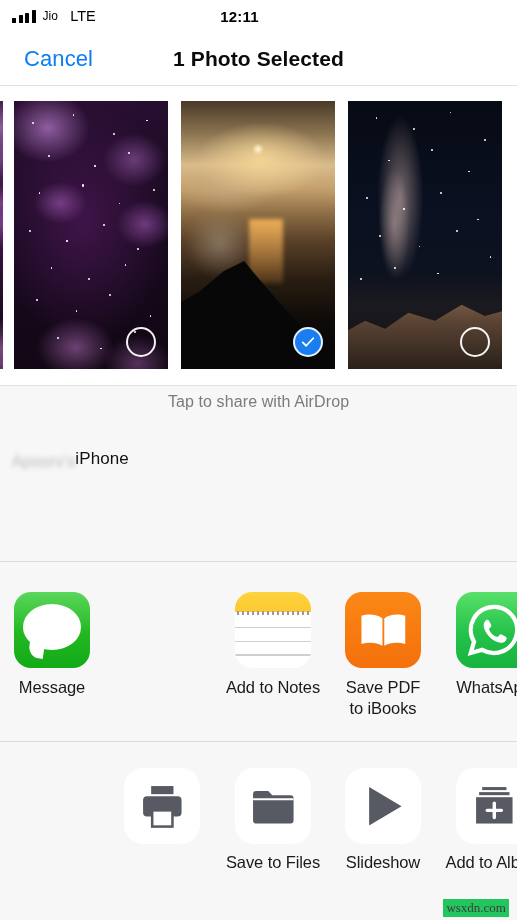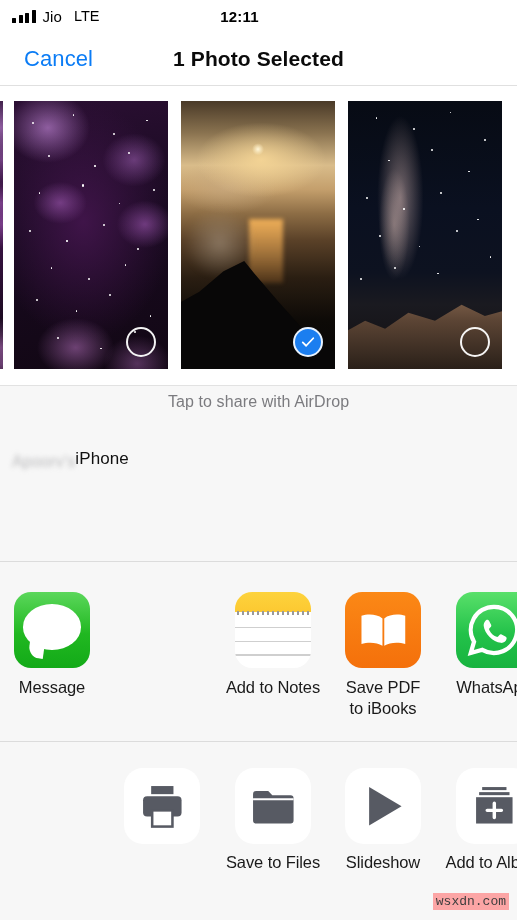--- a/index.html
+++ b/index.html
@@ -16,21 +16,21 @@
     position: absolute; left: 0; top: 0; width: 517px; height: 32px;
     background: #ffffff;
   }
   .sb-left { position: absolute; left: 12px; top: 0; height: 32px; display: flex; align-items: center; gap: 7px; }
   .signal { display: flex; align-items: flex-end; gap: 2.5px; height: 13px; }
   .signal i { display: block; width: 4px; background: #000; border-radius: 0.5px; }
   .signal i:nth-child(1) { height: 5px; }
   .signal i:nth-child(2) { height: 7.5px; }
   .signal i:nth-child(3) { height: 10px; }
   .signal i:nth-child(4) { height: 12.5px; }
-  .sb-carrier { font-size: 15px; color: #000; letter-spacing: .1px; text-align: right; }
+  .sb-carrier { font-size: 12px; color: #000; letter-spacing: .1px; text-align: right; }
   .sb-net { font-size: 14.5px; color: #000; margin-left: 5px; }
   .sb-time {
     position: absolute; left: 0; top: 0; width: 479px; height: 32px;
     display: flex; align-items: center; justify-content: center;
     font-size: 15px; font-weight: bold; color: #000; letter-spacing: .2px;
   }
   .sb-right { position: absolute; right: 9px; top: 0; height: 32px; display: flex; align-items: center; gap: 6px; }
   .icon-rotlock { width: 15px; height: 15px; display: block; }
   .icon-bt { width: 11px; height: 16px; display: block; }
   .sb-batt-pct { font-size: 14.5px; color: #000; letter-spacing: .1px; }
@@ -227,23 +227,23 @@
   .act-ico {
     width: 76px; height: 76px; border-radius: 19px; background: #fff;
     position: relative; flex: none;
   }
   .act-ico svg { position: absolute; left: 18%; top: 18%; width: 64%; height: 64%; fill: #575a63; }
   .act-lbl {
     margin-top: 9px; width: 118px; text-align: center;
     font-size: 16.5px; color: #1a1a1a; letter-spacing: -.1px;
   }
   .watermark {
-    position: absolute; right: 8px; bottom: 10px;
-    font-size: 13px; color: #3d3d3d; background: #fca5a5; padding: 1px 3px;
-    font-family: Liberation Mono, monospace;
+    position: absolute; right: 8px; bottom: 3px;
+    font-size: 13px; color: #3d3d3d; background: #22c55e; padding: 1px 3px;
+    font-family: Liberation Serif, serif;
   }
 </style>
 </head>
 <body>
 
 <div class="screen">
 
   <div class="statusbar">
     <div class="sb-left">
       <span class="signal">

